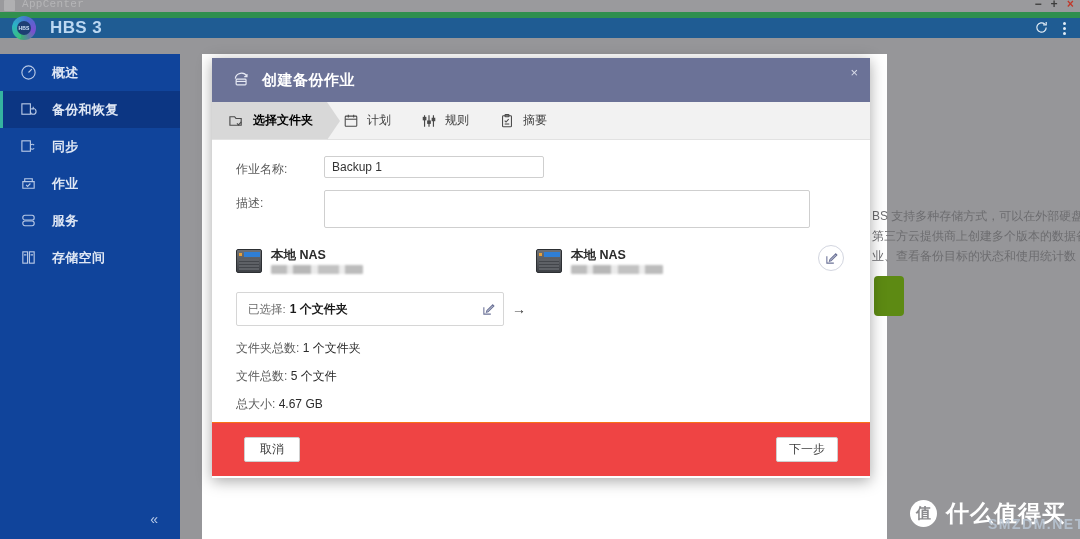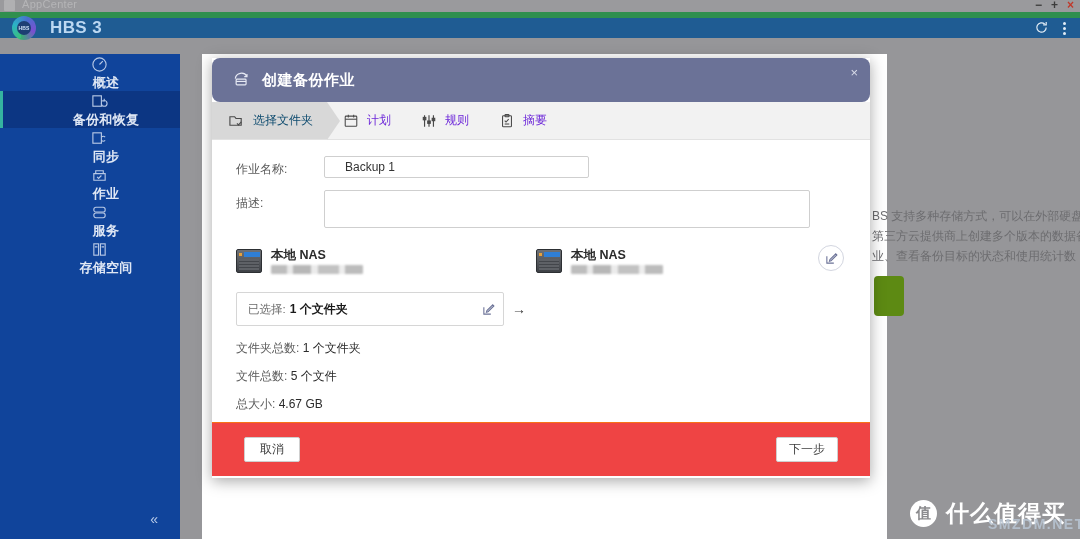--- a/index.html
+++ b/index.html
@@ -8,20 +8,21 @@
     overflow: hidden;
     font-family: "Liberation Sans", "DejaVu Sans", sans-serif;
     background: #969699;
   }
   #root { position: relative; width: 1080px; height: 539px; }
 
   
   .os-bar {
     position: absolute; left: 0; top: 0; width: 1080px; height: 12px;
     background: #9a9a9d;
+    font-family: Liberation Mono, monospace;
   }
   .os-bar-title {
     position: absolute; left: 22px; top: -2px;
     font-size: 11px; color: #b5b5b7; letter-spacing: .3px;
     white-space: nowrap;
   }
   .os-bar-icon {
     position: absolute; left: 4px; top: 0px;
     width: 11px; height: 11px; background: #b0b0b2; border-radius: 1px;
   }
@@ -70,21 +71,21 @@
   .dots-v { display: flex; flex-direction: column; gap: 2px; cursor: pointer; }
   .dots-v i { width: 3px; height: 3px; background: #e3edf6; border-radius: 50%; display: block; }
 
   
   .sidebar {
     position: absolute; left: 0; top: 54px; width: 180px; height: 485px;
     background: #10449b;
   }
   .side-item {
     position: relative; height: 37px; display: flex; align-items: center;
-    padding-left: 18px; cursor: pointer; flex-direction: column;
+    padding-left: 18px; cursor: pointer;
   }
   .side-item.active { background: #0c3683; }
   .side-item.active::before {
     content: ""; position: absolute; left: 0; top: 0; bottom: 0;
     width: 3px; background: #35b3a0;
   }
   .side-ic {
     width: 20px; height: 20px; flex: 0 0 20px;
     display: flex; align-items: center; justify-content: center;
     color: #b8c9e6;
@@ -123,21 +124,21 @@
   }
 
   
   .modal {
     position: absolute; left: 212px; top: 58px; width: 658px; height: 420px;
     background: #ffffff;
     box-shadow: 0 3px 14px rgba(0,0,0,.35);
   }
   .modal-head {
     position: relative; height: 44px; background: #6b7297;
-    display: flex; align-items: center; padding-left: 20px; border-radius: 8px;
+    display: flex; align-items: center; padding-left: 20px;
   }
   .modal-head-ic { color: #e6e9f4; margin-right: 10px; display: flex; align-items: center; }
   .modal-title {
     color: #ffffff; font-size: 15px; font-weight: bold; letter-spacing: .5px;
   }
   .modal-close {
     position: absolute; right: 12px; top: 8px;
     color: #d9dce9; font-size: 13px; cursor: pointer; line-height: 1;
   }
 
@@ -150,34 +151,34 @@
     position: relative; display: flex; align-items: center;
     padding: 0 14px 0 16px; cursor: pointer;
   }
   .step.active { background: #d8d8d8; }
   .step.active::after {
     content: ""; position: absolute; right: -13px; top: 0;
     border-top: 19px solid transparent; border-bottom: 19px solid transparent;
     border-left: 13px solid #d8d8d8; z-index: 2;
   }
   .step-ic { color: #4a4a4a; display: flex; align-items: center; margin-right: 8px; }
-  .step-label { font-size: 12px; color: #6d28d9; white-space: nowrap; }
-  .step.active .step-label { color: #0c4a6e; font-weight: normal; }
+  .step-label { font-size: 12px; color: #404040; white-space: nowrap; }
+  .step.active .step-label { color: #000000; font-weight: bold; }
 
   
   .modal-body { position: relative; height: 336px; padding: 16px 24px 0 24px; }
 
   .form-row { display: flex; align-items: flex-start; margin-bottom: 12px; }
   .form-label {
     width: 88px; flex: 0 0 88px; font-size: 12px; color: #5a5a5a;
     padding-top: 5px;
   }
   .txt-input {
-    width: 265px; height: 22px; border: 1px solid #cfcfcf; border-radius: 2px;
-    font-size: 12px; color: #333; padding: 0 20px;
+    width: 220px; height: 22px; border: 1px solid #cfcfcf; border-radius: 2px;
+    font-size: 12px; color: #333; padding: 0 7px;
     font-family: "Liberation Sans", sans-serif; background: #fff;
   }
   .txt-area {
     width: 486px; height: 38px; border: 1px solid #cfcfcf; border-radius: 2px;
     font-size: 12px; color: #333; padding: 5px 7px; resize: none;
     font-family: "Liberation Sans", sans-serif; background: #fff;
   }
 
   
   .endpoints {

